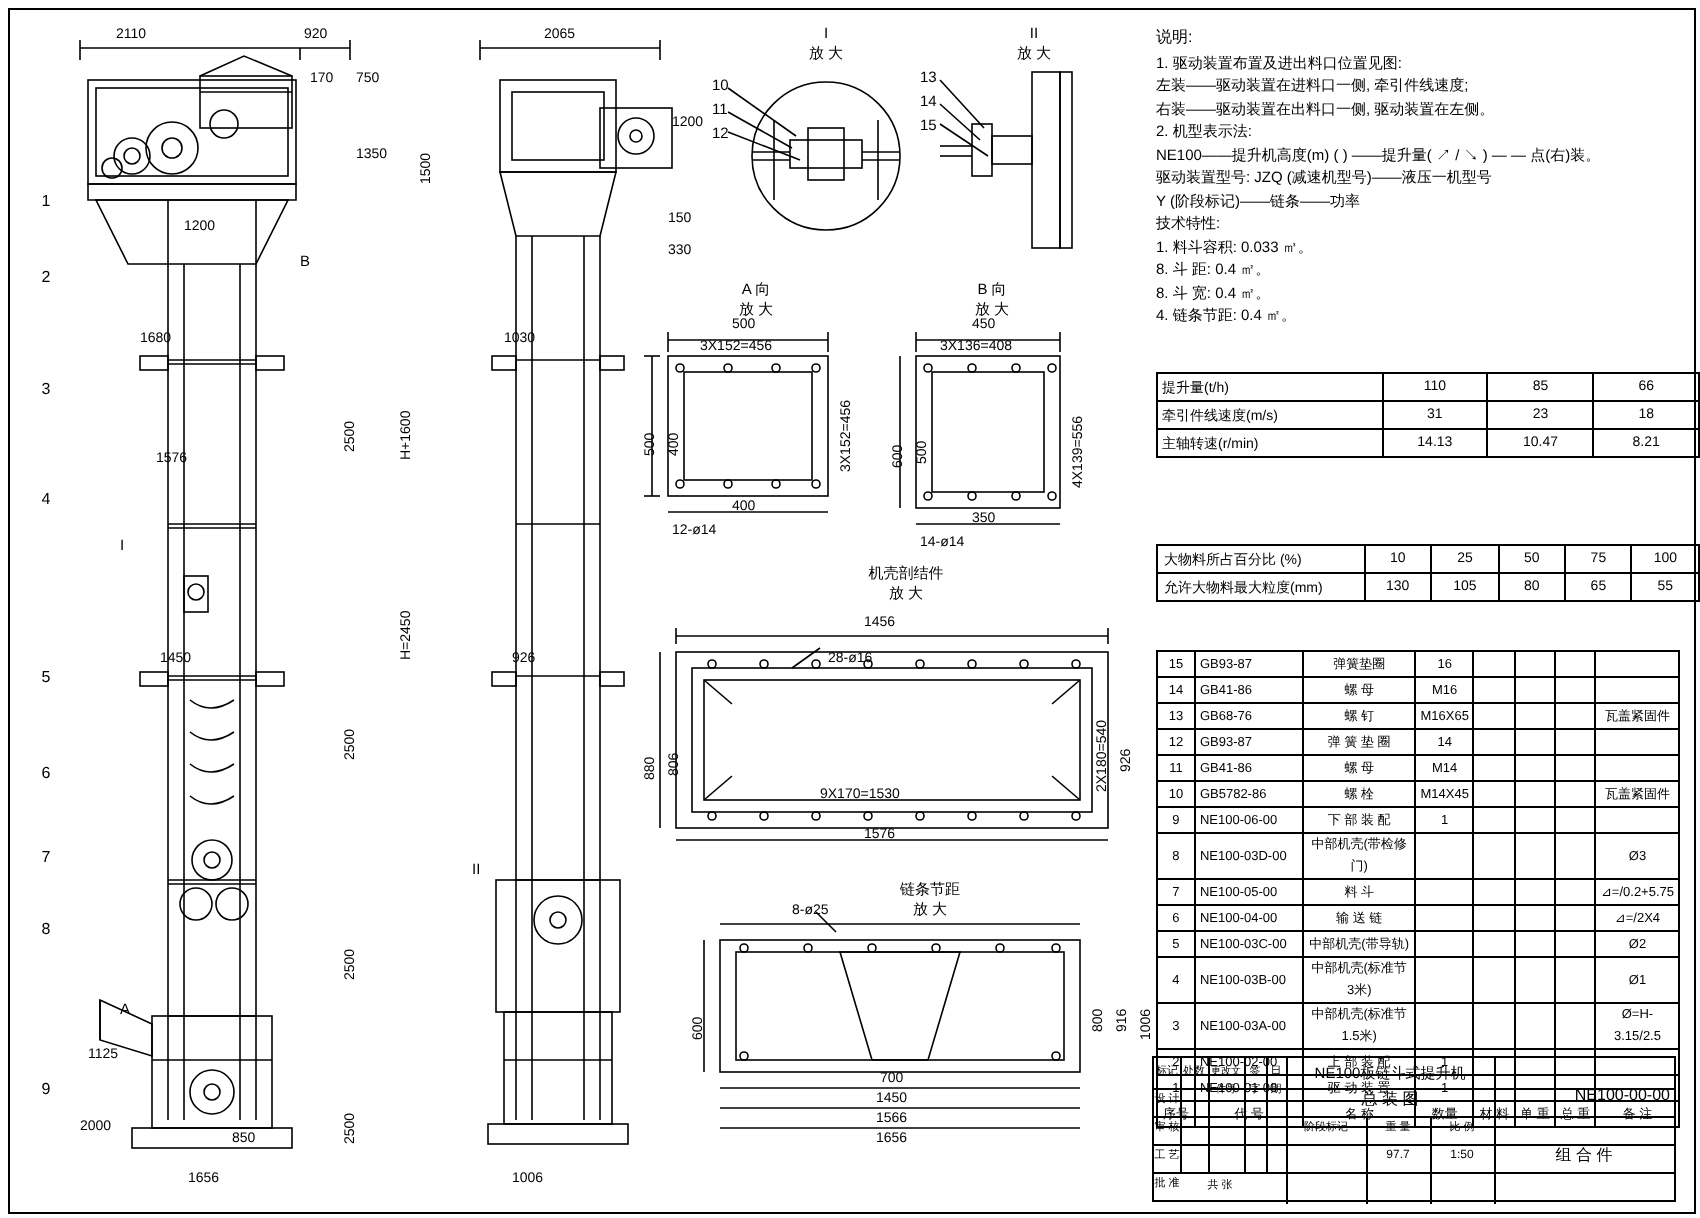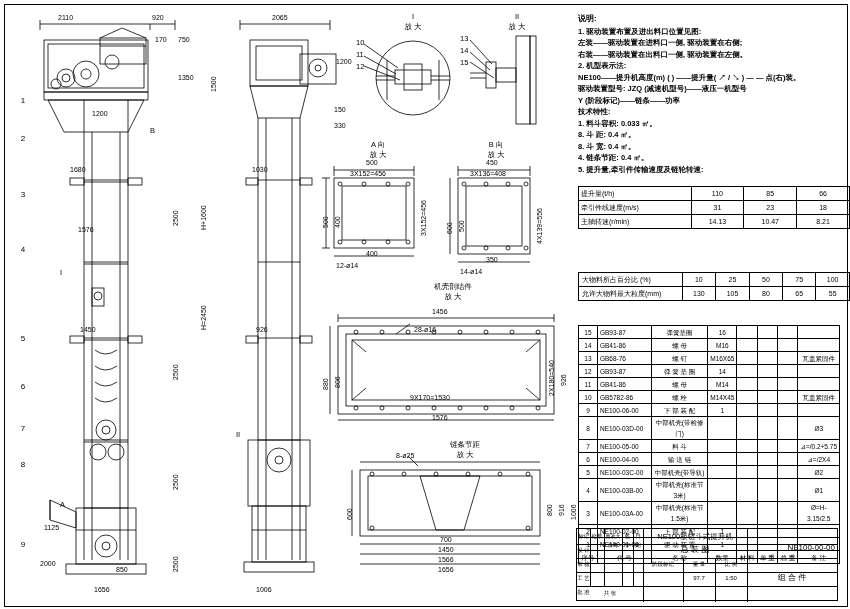--- a/index.html
+++ b/index.html
@@ -9,21 +9,21 @@
   .ln{position:absolute;background:#000;}
   .h{height:1px;}
   .v{width:1px;}
   .dim{position:absolute;font-size:7px;line-height:8px;white-space:nowrap;}
   .dimv{position:absolute;font-size:7px;line-height:8px;white-space:nowrap;transform-origin:0 0;transform:rotate(-90deg);}
   .lbl{position:absolute;font-size:7.5px;line-height:9px;white-space:nowrap;}
   .num{position:absolute;font-size:8px;line-height:9px;text-align:center;}
   svg{position:absolute;left:0;top:0;overflow:visible;}
   table{border-collapse:collapse;}
   
-  #notes{position:absolute;left:578px;top:14px;width:262px;font-size:7.5px;line-height:10.5px;font-weight:bold;}
+  #notes{position:absolute;left:578px;top:14px;width:262px;font-size:7.5px;line-height:10.5px;}
   #notes .ttl{font-size:8px;margin-bottom:2px;}
   #notes p{margin:0 0 1px 0;}
   .tbl1{position:absolute;left:578px;top:186px;border-collapse:collapse;font-size:7px;}
   .tbl1 td{border:1px solid #000;text-align:center;padding:1px 2px;height:11px;}
   .tbl2{position:absolute;left:578px;top:272px;border-collapse:collapse;font-size:7px;}
   .tbl2 td{border:1px solid #000;text-align:center;padding:1px 3px;height:11px;}
   
   .bom{position:absolute;left:578px;top:325px;border-collapse:collapse;font-size:6.5px;width:262px;}
   .bom td{border:1px solid #000;height:12px;padding:0 2px;line-height:11px;}
   .bom td.c{text-align:center;}
@@ -367,32 +367,31 @@
   <div class="dimv" style="left:558px;top:516px;">916</div>
   <div class="dimv" style="left:570px;top:520px;">1006</div>
   <div class="dim" style="left:440px;top:536px;">700</div>
   <div class="dim" style="left:438px;top:546px;">1450</div>
   <div class="dim" style="left:438px;top:556px;">1566</div>
   <div class="dim" style="left:438px;top:566px;">1656</div>
 
   <div id="notes">
     <div class="ttl">说明:</div>
     <p>1. 驱动装置布置及进出料口位置见图:</p>
-    <p>   左装——驱动装置在进料口一侧, 驱动装置在右侧;</p>
+    <p>   左装——驱动装置在进料口一侧, 牵引件线速度;</p>
     <p>   右装——驱动装置在出料口一侧, 驱动装置在左侧。</p>
     <p>2. 机型表示法:</p>
     <p>   NE100——提升机高度(m) ( ) ——提升量( ↗ / ↘ ) — — 点(右)装。</p>
     <p>   驱动装置型号: JZQ (减速机型号)——液压一机型号</p>
     <p>   Y (阶段标记)——链条——功率</p>
     <p>技术特性:</p>
     <p>1. 料斗容积: 0.033 ㎥。</p>
     <p>8. 斗 距: 0.4 ㎡。</p>
     <p>8. 斗 宽: 0.4 ㎡。</p>
     <p>4. 链条节距: 0.4 ㎡。</p>
-    <p>5. 提升量,牵引件传输速度及链轮转速:</p>
   </div>
 
   <table class="tbl1">
     <tbody>
         <tr>
       <td style="width:108px;text-align:left;">提升量(t/h)</td>
       <td style="width:48px;">110</td>
       <td style="width:48px;">85</td>
       <td style="width:48px;">66</td>
     </tr>

